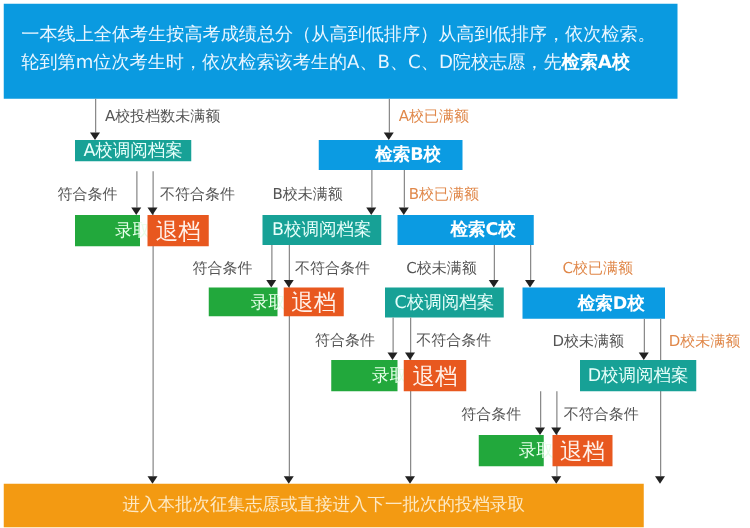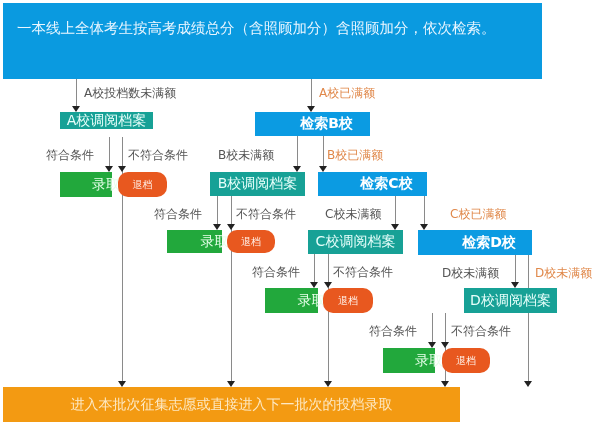--- a/index.html
+++ b/index.html
@@ -1,35 +1,36 @@
 <!DOCTYPE html>
 <html><head>
 <meta charset="utf-8">
 <style>
   html,body{margin:0;padding:0;background:#ffffff;}
   body{width:600px;height:422px;position:relative;overflow:hidden;font-family:"DejaVu Sans","Liberation Sans",sans-serif;}
   .abs{position:absolute;box-sizing:border-box;}
   .banner{left:3px;top:3px;width:539px;height:76px;background:#0a9ae0;color:#eaf6ff;font-size:14.5px;line-height:22px;padding:14px 0 0 14px;}
   .banner b{color:#ffffff;font-weight:bold;}
-  .footer{left:3px;top:387px;width:457px;height:35px;background:#f39a12;color:#fde9c4;font-size:14px;text-align:center;line-height:34px;}
+  .footer{left:3px;top:387px;width:512px;height:35px;background:#f39a12;color:#fde9c4;font-size:14px;text-align:center;line-height:34px;}
   .box{display:flex;align-items:center;justify-content:center;color:#ffffff;white-space:nowrap;}
   .blue{background:#0b9be2;font-weight:bold;font-size:14px;padding-left:28px;}
   .teal{background:#17a196;font-size:14px;color:#e8fffb;}
   .green{background:#22a83c;font-size:14px;color:#e6ffe9;padding-left:40px;}
-  .red{background:#e8581f;font-size:10px;color:#fff0e8;border-radius:10px;}
+  .red{background:#e8581f;font-size:18px;color:#fff0e8;}
   .lbl{font-size:12px;color:#555555;white-space:nowrap;line-height:14px;}
   .lbl.full{color:#e0884a;}
   .vline{width:1px;background:#8a8a8a;}
   .arrow{width:0;height:0;border-left:4px solid transparent;border-right:4px solid transparent;border-top:6px solid #222222;}
 </style>
 </head>
 <body>
 
 <div class="abs banner">
-  <div>一本线上全体考生按高考成绩总分（含照顾加分）含照顾加分，依次检索。</div>
+  <div>一本线上全体考生按高考成绩总分（从高到低排序）从高到低排序，依次检索。</div>
+  <div><span>轮到第m位次考生时，依次检索该考生的A、B、C、D院校志愿，先</span><b>检索A校</b></div>
 </div>
 
 <div class="abs vline" style="left:76px;top:79px;height:27px;"></div>
 <div class="abs arrow" style="left:72px;top:106px;"></div>
 <div class="abs lbl" style="left:84px;top:86px;">A校投档数未满额</div>
 
 <div class="abs vline" style="left:311px;top:79px;height:27px;"></div>
 <div class="abs arrow" style="left:307px;top:106px;"></div>
 <div class="abs lbl full" style="left:319px;top:86px;">A校已满额</div>
 

